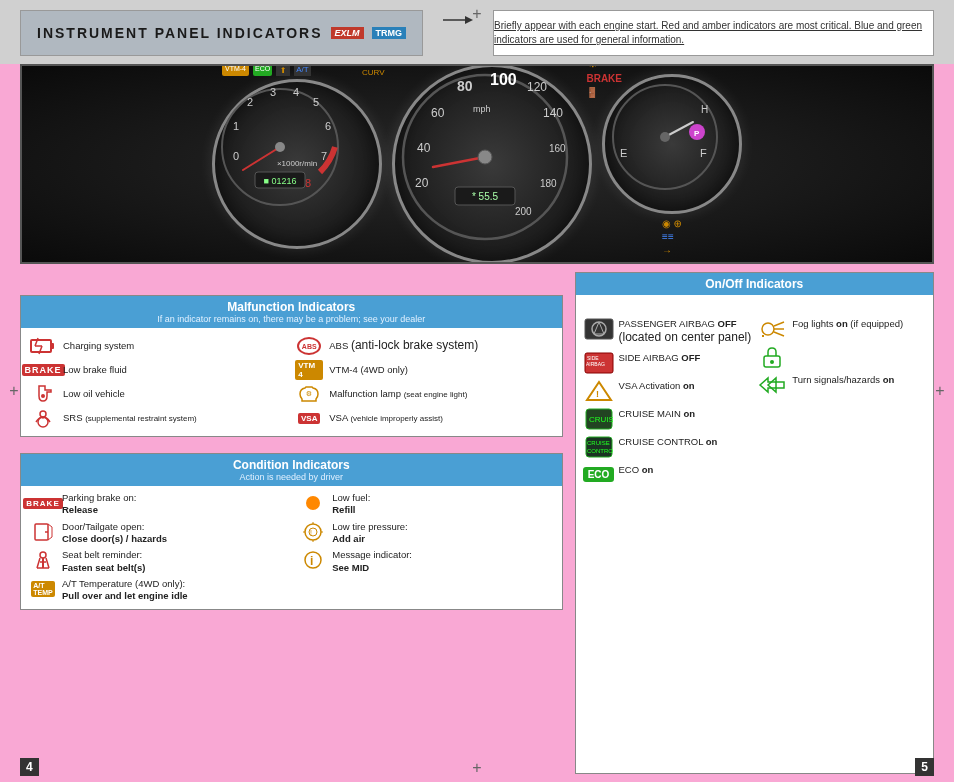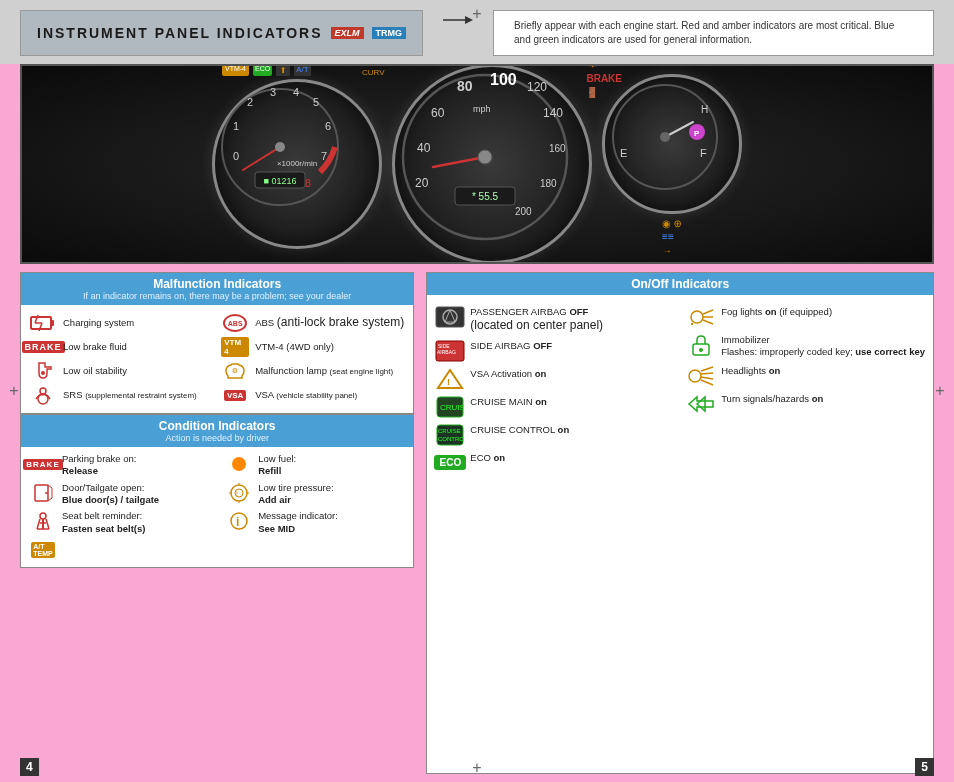--- a/index.html
+++ b/index.html
@@ -63,25 +63,26 @@
       background: #2980b9;
       color: white;
       font-size: 9px;
       font-weight: bold;
       padding: 1px 4px;
     }
 
     .description-box {
       border: 1px solid #999;
       background: white;
-      padding: 8px 20px;
+      padding: 8px 0;
       font-size: 10px;
       color: #333;
       line-height: 1.4;
       flex: 1;
+      text-decoration: underline;
     }
 
     
     .dashboard-area {
       background: #1a1a1a;
       margin: 0 20px;
       height: 200px;
       border: 2px solid #555;
       position: relative;
       overflow: hidden;
@@ -130,22 +131,23 @@
     .bottom-section {
       display: flex;
       gap: 12px;
       padding: 8px 20px;
       flex: 1;
     }
 
     .left-panels {
       display: flex;
       flex-direction: column;
-      gap: 0;
+      gap: 16px;
       flex: 1;
+      margin-top: 23px;
     }
 
     
     .panel {
       border: 1px solid #888;
       background: white;
     }
 
     .panel-header {
       background: #4a9fd4;
@@ -244,24 +246,24 @@
     .onoff-header {
       background: #4a9fd4;
       color: white;
       text-align: center;
       padding: 4px 8px;
       font-size: 12px;
       font-weight: bold;
     }
 
     .onoff-content {
-      padding: 8px 6px;
+      padding: 20px 6px;
       display: grid;
       grid-template-columns: 1fr 1fr;
-      gap: 8px;
+      gap: 2px;
     }
 
     .onoff-row {
       display: flex;
       align-items: flex-start;
       gap: 5px;
       padding: 3px 2px;
     }
 
     .onoff-icon {
@@ -522,21 +524,21 @@
               </div>
               <span class="indicator-text">Low brake fluid</span>
             </div>
             <div class="indicator-row">
               <div class="indicator-icon">
                 <svg width="20" height="20" viewBox="0 0 20 20">
                   <path d="M6 2 L6 12 Q6 17 10 17 Q14 17 14 12 L14 8 L18 8 L18 6 L12 6 L12 2 Z" fill="none" stroke="#cc3333" stroke-width="1.5"></path>
                   <circle cx="10" cy="12" r="2" fill="#cc3333"></circle>
                 </svg>
               </div>
-              <span class="indicator-text">Low oil stability</span>
+              <span class="indicator-text">Low oil vehicle</span>
             </div>
             <div class="indicator-row">
               <div class="indicator-icon">
                 <svg width="22" height="20" viewBox="0 0 22 20">
                   <circle cx="11" cy="6" r="3" fill="none" stroke="#cc3333" stroke-width="1.5"></circle>
                   <path d="M4 14 Q8 8 11 10 Q14 8 18 14" fill="none" stroke="#cc3333" stroke-width="1.5"></path>
                   <circle cx="11" cy="14" r="5" fill="none" stroke="#cc3333" stroke-width="1.5"></circle>
                 </svg>
               </div>
               <span class="indicator-text">SRS <span style="font-size:8px;">(supplemental restraint system)</span></span>
@@ -562,21 +564,21 @@
                   <path d="M4 14 Q2 12 2 9 Q2 4 7 3 L8 2 L14 2 L15 3 Q20 4 20 9 Q20 12 18 14 L18 16 L4 16 Z" fill="none" stroke="#cc8800" stroke-width="1.5"></path>
                   <text x="11" y="11" fill="#cc8800" font-size="7" font-family="Arial" text-anchor="middle">⚙</text>
                 </svg>
               </div>
               <span class="indicator-text">Malfunction lamp <span style="font-size:8px;">(seat engine light)</span></span>
             </div>
             <div class="indicator-row">
               <div class="indicator-icon">
                 <span class="icon-vsa">VSA</span>
               </div>
-              <span class="indicator-text">VSA <span style="font-size:8px;">(vehicle stability panel)</span></span>
+              <span class="indicator-text">VSA <span style="font-size:8px;">(vehicle improperly assist)</span></span>
             </div>
           </div>
         </div>
       </div>
 
       <div class="panel">
         <div class="panel-header">
           <div class="panel-header-title">Condition Indicators</div>
           <div class="panel-header-subtitle">Action is needed by driver</div>
         </div>
@@ -590,37 +592,38 @@
               <span class="condition-text">Parking brake on:<br><strong>Release</strong></span>
             </div>
             <div class="condition-row">
               <div class="condition-icon">
                 <svg width="22" height="20" viewBox="0 0 22 20">
                   <rect x="3" y="2" width="13" height="16" rx="1" fill="none" stroke="#cc3333" stroke-width="1.5"></rect>
                   <line x1="13" y1="10" x2="16" y2="10" stroke="#cc3333" stroke-width="1.5"></line>
                   <path d="M16 2 L20 5 L20 15 L16 18" fill="none" stroke="#cc3333" stroke-width="1"></path>
                 </svg>
               </div>
-              <span class="condition-text">Door/Tailgate open:<br><strong>Blue door(s) / tailgate</strong></span>
+              <span class="condition-text">Door/Tailgate open:<br><strong>Close door(s) / hazards</strong></span>
             </div>
             <div class="condition-row">
               <div class="condition-icon">
                 <svg width="22" height="20" viewBox="0 0 22 20">
                   <circle cx="11" cy="5" r="3" fill="none" stroke="#cc3333" stroke-width="1.5"></circle>
                   <path d="M8 8 L5 18 M14 8 L17 18 M8 12 L14 12" fill="none" stroke="#cc3333" stroke-width="1.5"></path>
                   <path d="M11 8 L11 18" fill="none" stroke="#cc3333" stroke-width="2"></path>
                   <line x1="5" y1="18" x2="17" y2="18" stroke="#cc3333" stroke-width="1.5"></line>
                 </svg>
               </div>
               <span class="condition-text">Seat belt reminder:<br><strong>Fasten seat belt(s)</strong></span>
             </div>
             <div class="condition-row">
               <div class="condition-icon">
                 <span style="background:#cc8800;color:white;font-size:7px;font-weight:bold;padding:1px 2px;border-radius:2px;">A/T<br>TEMP</span>
               </div>
+              <span class="condition-text">A/T Temperature (4WD only):<br><strong>Pull over and let engine idle</strong></span>
             </div>
           </div>
 
           <div>
             <div class="condition-row">
               <div class="condition-icon">
                 <div style="width:14px;height:14px;background:#ff8800;border-radius:50%;"></div>
               </div>
               <span class="condition-text">Low fuel:<br><strong>Refill</strong></span>
             </div>
@@ -735,35 +738,22 @@
           </div>
 
           <div class="onoff-row">
             <div class="onoff-icon">
               <svg width="28" height="22" viewBox="0 0 28 22">
                 <rect x="6" y="10" width="16" height="11" rx="2" fill="none" stroke="#22aa22" stroke-width="1.5"></rect>
                 <path d="M10 10 L10 6 Q10 2 14 2 Q18 2 18 6 L18 10" fill="none" stroke="#22aa22" stroke-width="1.5"></path>
                 <circle cx="14" cy="16" r="2" fill="#22aa22"></circle>
               </svg>
             </div>
-            <span class="onoff-text">Immobilizer<br>Flashes: improperly coded key; <span class="on-bold">use correct key</span></span>
-          </div>
-
-          <div class="onoff-row">
-            <div class="onoff-icon">
-              <svg width="28" height="22" viewBox="0 0 28 22">
-                <circle cx="8" cy="11" r="6" fill="none" stroke="#cc8800" stroke-width="1.5"></circle>
-                <line x1="14" y1="6" x2="26" y2="2" stroke="#cc8800" stroke-width="1.5"></line>
-                <line x1="14" y1="9" x2="26" y2="8" stroke="#cc8800" stroke-width="1.5"></line>
-                <line x1="14" y1="12" x2="26" y2="14" stroke="#cc8800" stroke-width="1.5"></line>
-                <line x1="14" y1="15" x2="26" y2="20" stroke="#cc8800" stroke-width="1.5"></line>
-              </svg>
-            </div>
-            <span class="onoff-text">Headlights <span class="on-bold">on</span></span>
-          </div>
+          </div>
+
 
           <div class="onoff-row">
             <div class="onoff-icon">
               <svg width="28" height="22" viewBox="0 0 28 22">
                 <polygon points="2,11 10,4 10,8 18,8 18,14 10,14 10,18" fill="none" stroke="#22aa22" stroke-width="1.5"></polygon>
                 <polygon points="10,11 18,4 18,8 26,8 26,14 18,14 18,18" fill="none" stroke="#22aa22" stroke-width="1.5"></polygon>
               </svg>
             </div>
             <span class="onoff-text">Turn signals/hazards <span class="on-bold">on</span></span>
           </div>

